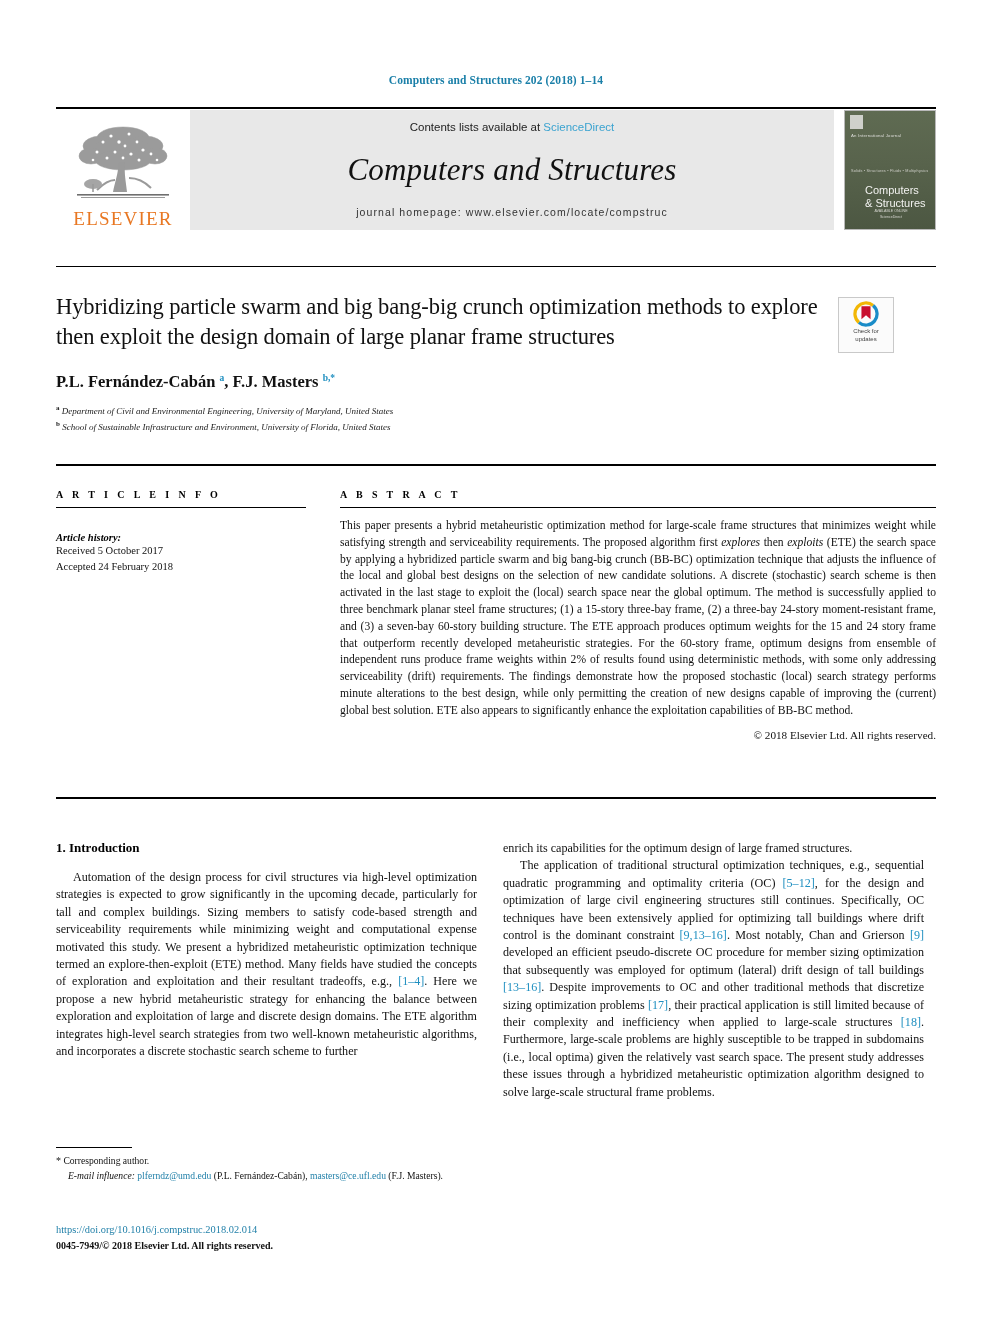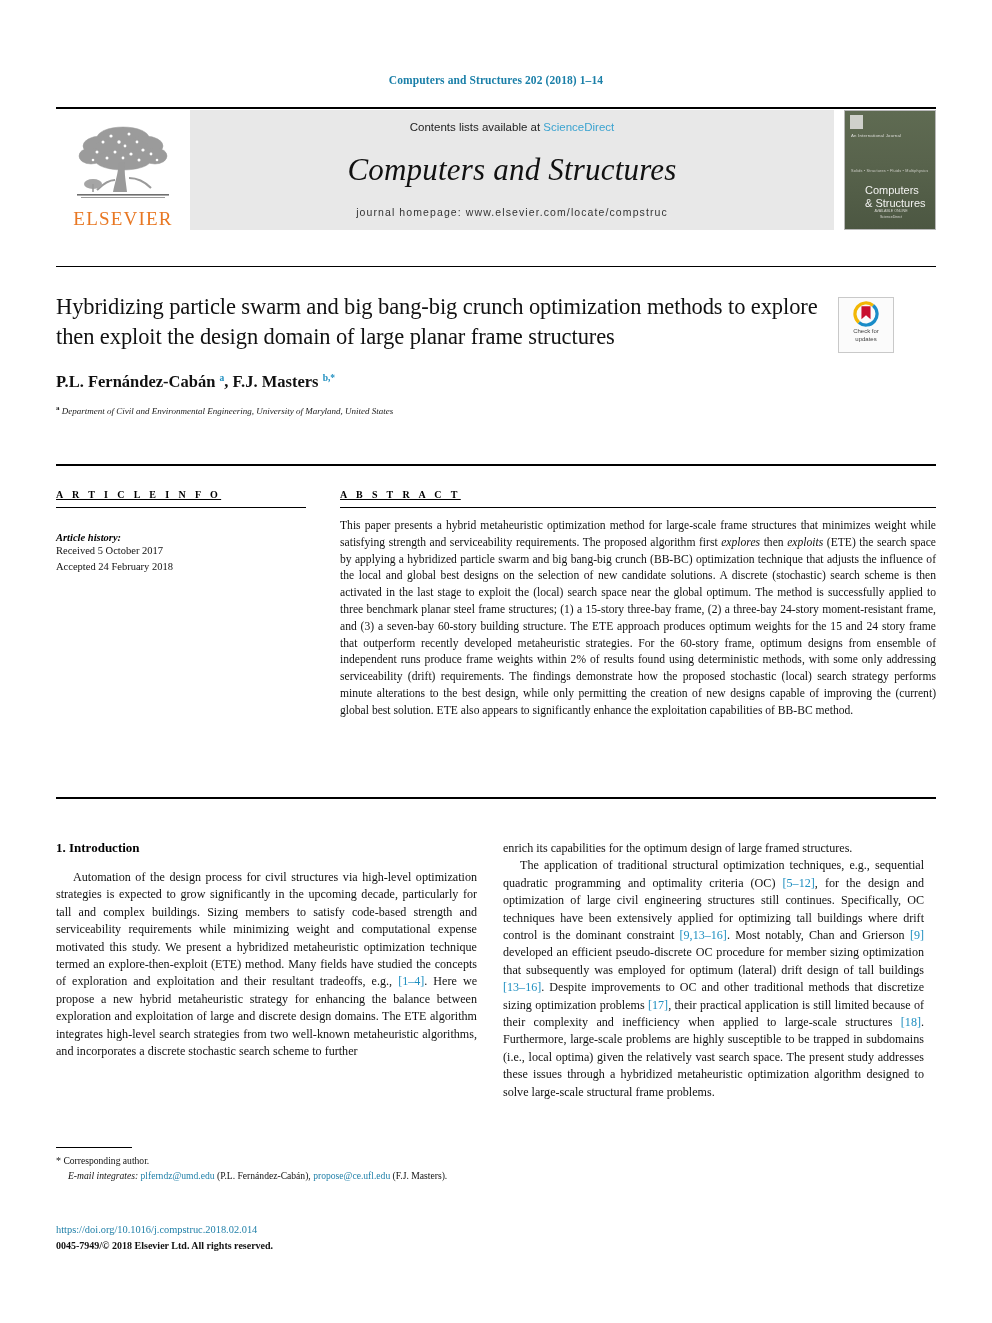--- a/index.html
+++ b/index.html
@@ -180,21 +180,20 @@
 
   .info-col { position: absolute; left: 56px; top: 489px; width: 250px; }
   .abs-col  { position: absolute; left: 340px; top: 489px; width: 596px; }
 
   .sec-head {
     font-family: "Liberation Serif", serif;
     font-size: 10px; font-weight: bold;
     letter-spacing: 3.4px;
     color: #000;
     margin: 0 0 7px 0;
-    text-decoration: underline;
   }
   .hr-thin { height: 1px; background: #000; width: 100%; }
   .hr-thin.abs { width: 100%; }
 
   .hist-label, .kw-label {
     font-family: "Liberation Serif", serif;
     font-size: 10.5px; font-style: italic; font-weight: bold;
     margin-top: 24px;
   }
   .hist-line, .kw-line {
@@ -346,20 +345,24 @@
 
   <div class="title-rule"></div>
   <div class="title-block">
     <h1 class="paper-title">Hybridizing particle swarm and big bang-big crunch optimization methods to explore then exploit the design domain of large planar frame structures</h1>
     <div class="authors">P.L. Fernández-Cabán <sup>a</sup>, F.J. Masters <sup>b,*</sup></div>
     <div class="affils">
       <div class="affil">
         <sup>a</sup>
         <span>Department of Civil and Environmental Engineering, University of Maryland, United States</span>
       </div>
+      <div class="affil">
+        <sup>b</sup>
+        <span>School of Sustainable Infrastructure and Environment, University of Florida, United States</span>
+      </div>
     </div>
   </div>
 
   <div class="crossmark">
     <svg width="26" height="26" viewBox="0 0 40 40">
       <circle cx="20" cy="20" r="17" fill="none" stroke="#f2b705" stroke-width="5" stroke-dasharray="53 54" transform="rotate(130 20 20)"></circle>
       <circle cx="20" cy="20" r="17" fill="none" stroke="#1a8cc8" stroke-width="5" stroke-dasharray="53 54" transform="rotate(-50 20 20)"></circle>
       <path d="M13 8 h14 v20 l-7 -6 l-7 6 Z" fill="#c8102e"></path>
     </svg>
     <div class="crossmark-text">Check for<br>updates</div>
@@ -373,39 +376,40 @@
     <div class="hist-label">Article history:</div>
     <div class="hist-line">Received 5 October 2017</div>
     <div class="hist-line">Accepted 24 February 2018</div>
 
   </div>
 
   <div class="abs-col">
     <div class="sec-head">A B S T R A C T</div>
     <div class="hr-thin abs"></div>
     <div class="abstract-body">This paper presents a hybrid metaheuristic optimization method for large-scale frame structures that minimizes weight while satisfying strength and serviceability requirements. The proposed algorithm first <i>explores</i> then <i>exploits</i> (ETE) the search space by applying a hybridized particle swarm and big bang-big crunch (BB-BC) optimization technique that adjusts the influence of the local and global best designs on the selection of new candidate solutions. A discrete (stochastic) search scheme is then activated in the last stage to exploit the (local) search space near the global optimum. The method is successfully applied to three benchmark planar steel frame structures; (1) a 15-story three-bay frame, (2) a three-bay 24-story moment-resistant frame, and (3) a seven-bay 60-story building structure. The ETE approach produces optimum weights for the 15 and 24 story frame that outperform recently developed metaheuristic strategies. For the 60-story frame, optimum designs from ensemble of independent runs produce frame weights within 2% of results found using deterministic methods, with some only addressing serviceability (drift) requirements. The findings demonstrate how the proposed stochastic (local) search strategy performs minute alterations to the best design, while only permitting the creation of new designs capable of improving the (current) global best solution. ETE also appears to significantly enhance the exploitation capabilities of BB-BC method.</div>
+    <div class="copyright">© 2018 Elsevier Ltd. All rights reserved.</div>
   </div>
 
   <div class="thick-rule-2"></div>
 
   <div class="body-wrap">
     <div class="col">
       <h2 class="h2">1. Introduction</h2>
       <p class="para">Automation of the design process for civil structures via high-level optimization strategies is expected to grow significantly in the upcoming decade, particularly for tall and complex buildings. Sizing members to satisfy code-based strength and serviceability requirements while minimizing weight and computational expense motivated this study. We present a hybridized metaheuristic optimization technique termed an explore-then-exploit (ETE) method. Many fields have studied the concepts of exploration and exploitation and their resultant tradeoffs, e.g., <span class="ref">[1–4]</span>. Here we propose a new hybrid metaheuristic strategy for enhancing the balance between exploration and exploitation of large and discrete design domains. The ETE algorithm integrates high-level search strategies from two well-known metaheuristic algorithms, and incorporates a discrete stochastic search scheme to further</p>
     </div>
     <div class="col">
       <p class="para cont">enrich its capabilities for the optimum design of large framed structures.</p>
       <p class="para">The application of traditional structural optimization techniques, e.g., sequential quadratic programming and optimality criteria (OC) <span class="ref">[5–12]</span>, for the design and optimization of large civil engineering structures still continues. Specifically, OC techniques have been extensively applied for optimizing tall buildings where drift control is the dominant constraint <span class="ref">[9,13–16]</span>. Most notably, Chan and Grierson <span class="ref">[9]</span> developed an efficient pseudo-discrete OC procedure for member sizing optimization that subsequently was employed for optimum (lateral) drift design of tall buildings <span class="ref">[13–16]</span>. Despite improvements to OC and other traditional methods that discretize sizing optimization problems <span class="ref">[17]</span>, their practical application is still limited because of their complexity and inefficiency when applied to large-scale structures <span class="ref">[18]</span>. Furthermore, large-scale problems are highly susceptible to be trapped in subdomains (i.e., local optima) given the relatively vast search space. The present study addresses these issues through a hybridized metaheuristic optimization algorithm designed to solve large-scale structural frame problems.</p>
     </div>
   </div>
 
   <div class="foot-rule"></div>
   <div class="footnotes">
     <div><span class="star">*</span> Corresponding author.</div>
-    <div style="text-indent:12px"><span class="em-label">E-mail integrates:</span> <span class="link">plferndz@umd.edu</span> (P.L. Fernández-Cabán), <span class="link">propose@ce.ufl.edu</span> (F.J. Masters).</div>
+    <div style="text-indent:12px"><span class="em-label">E-mail influence:</span> <span class="link">plferndz@umd.edu</span> (P.L. Fernández-Cabán), <span class="link">masters@ce.ufl.edu</span> (F.J. Masters).</div>
   </div>
 
   <div class="doi-block">
     <div class="doi-line">https://doi.org/10.1016/j.compstruc.2018.02.014</div>
     <div class="issn-line">0045-7949/© 2018 Elsevier Ltd. All rights reserved.</div>
   </div>
 
 </div>
 
 </body></html>

